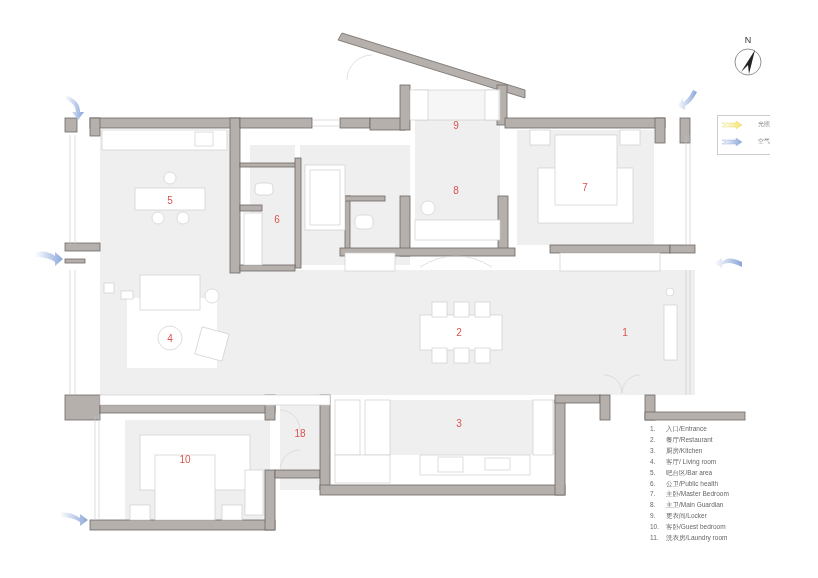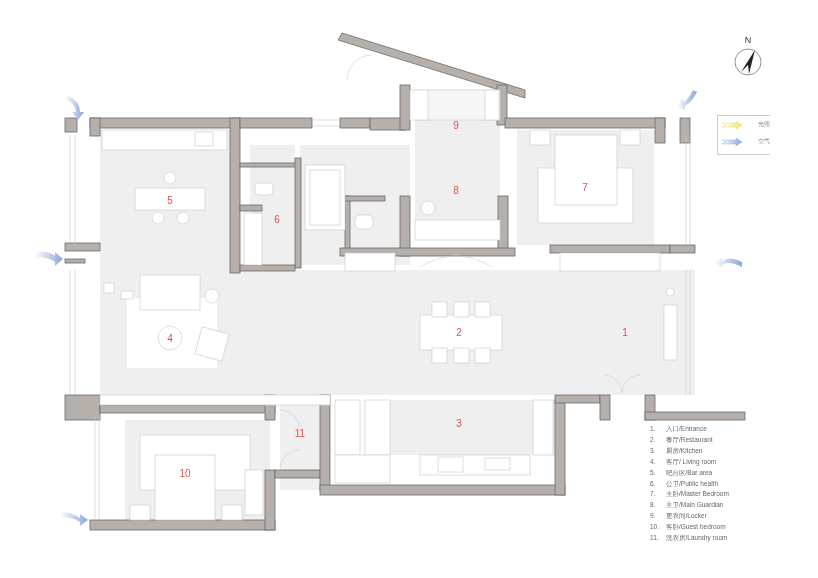--- a/index.html
+++ b/index.html
@@ -192,22 +192,22 @@
 <div>
   <span class="room-num" style="left:625px;top:332px">1</span>
   <span class="room-num" style="left:459px;top:332px">2</span>
   <span class="room-num" style="left:459px;top:423px">3</span>
   <span class="room-num" style="left:170px;top:338px">4</span>
   <span class="room-num" style="left:170px;top:200px">5</span>
   <span class="room-num" style="left:277px;top:219px">6</span>
   <span class="room-num" style="left:585px;top:187px">7</span>
   <span class="room-num" style="left:456px;top:190px">8</span>
   <span class="room-num" style="left:456px;top:125px">9</span>
-  <span class="room-num" style="left:185px;top:473px">10</span>
-  <span class="room-num" style="left:300px;top:433px">11</span>
+  <span class="room-num" style="left:185px;top:459px">10</span>
+  <span class="room-num" style="left:300px;top:433px">18</span>
 </div>
 
 <div class="north">
   <div>N</div>
   <svg width="34" height="34" viewBox="0 0 34 34">
     <circle cx="17" cy="17" r="13" fill="none" stroke="#777" stroke-width="0.8"></circle>
     <polygon points="24,5 10,27 17,20 18,29" fill="#222"></polygon>
   </svg>
 </div>
 

